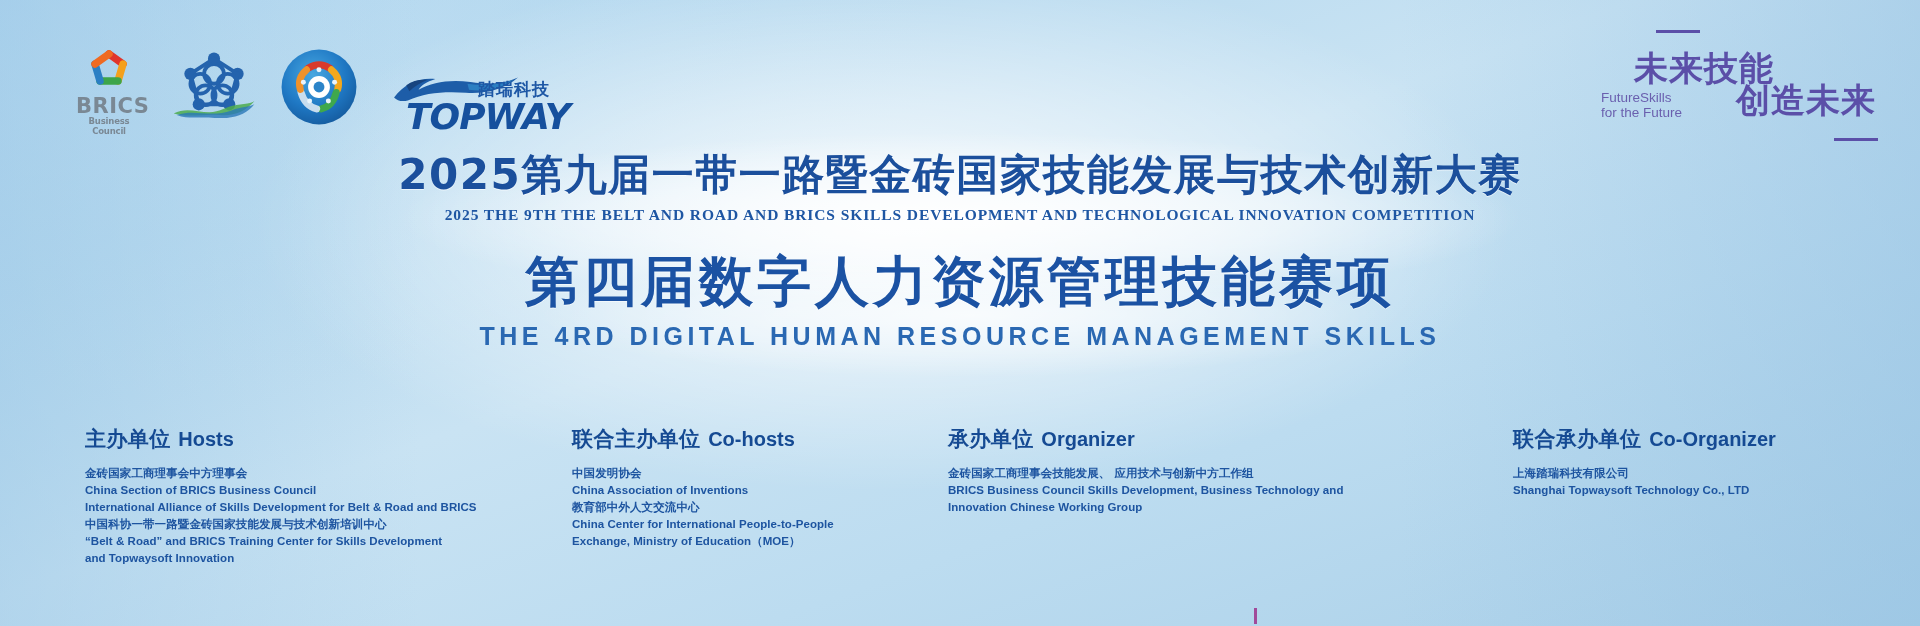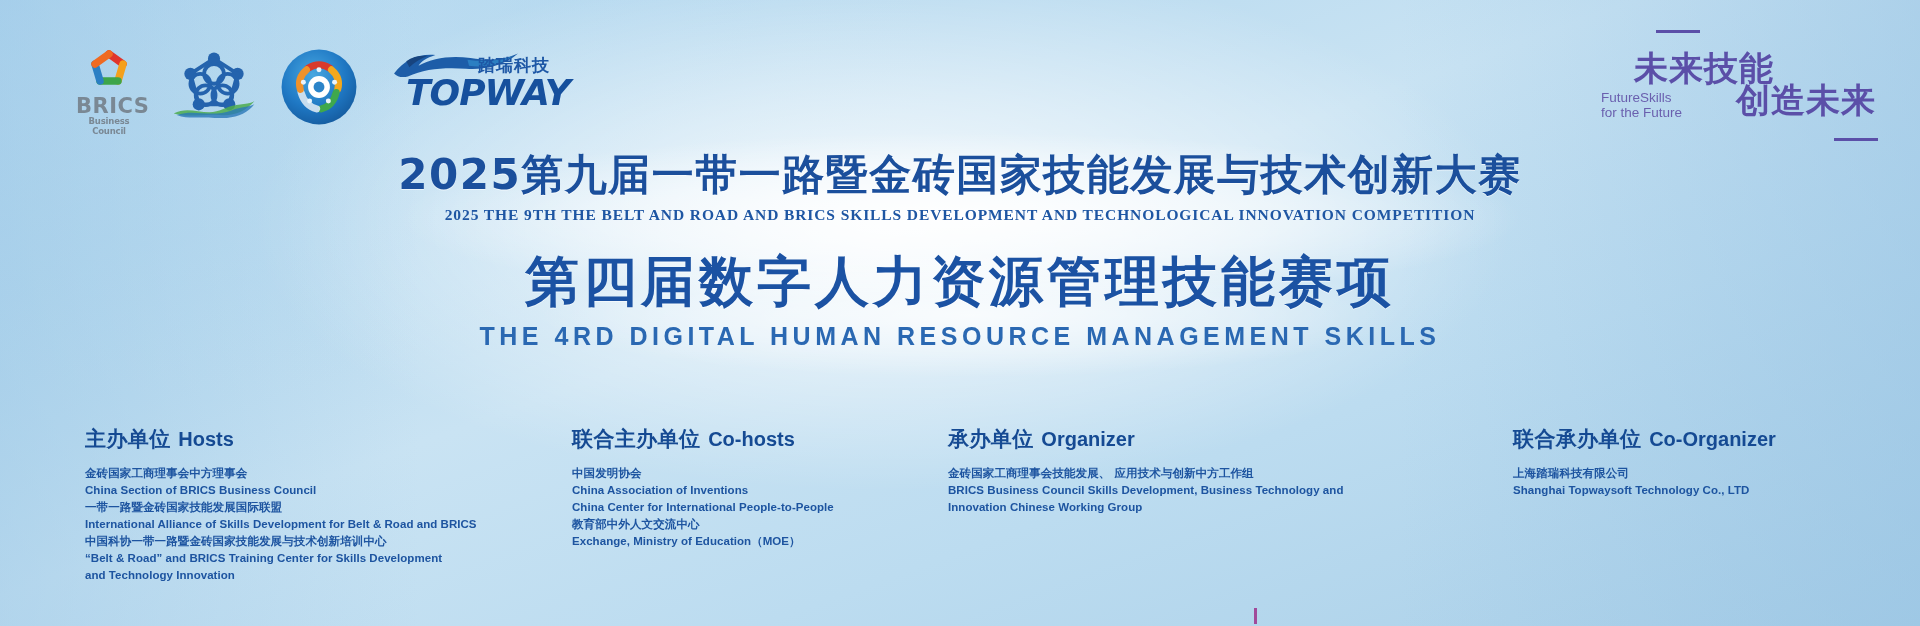--- a/index.html
+++ b/index.html
@@ -69,21 +69,21 @@
     font-size: 8.5px;
     color: #7a8894;
     text-align: center;
     letter-spacing: -0.2px;
     line-height: 10px;
   }
 
   .logo-alliance { position: absolute; left: 172px; top: 48px; width: 84px; height: 70px; }
   .logo-emblem   { position: absolute; left: 280px; top: 48px; width: 78px; height: 78px; }
 
-  .logo-topway { position: absolute; left: 390px; top: 52px; width: 160px; height: 62px; }
+  .logo-topway { position: absolute; left: 390px; top: 76px; width: 160px; height: 62px; }
   .topway-cn {
     position: absolute; right: 0; top: 2px;
     font-family: "DejaVu Sans", sans-serif;
     font-weight: 700; font-size: 17px; letter-spacing: 1px;
     color: #1d57a5;
   }
   .topway-word {
     position: absolute; left: 16px; top: 22px;
     font-family: "DejaVu Sans", sans-serif;
     font-weight: 700; font-style: italic;
@@ -319,38 +319,37 @@
 
   <div class="orgs">
     <div class="org-col c0">
       <div class="org-head">
         <span>主办单位</span>
         <span class="en">Hosts</span>
       </div>
       <div class="org-lines">
         <div class="org-line">金砖国家工商理事会中方理事会</div>
         <div class="org-line en">China Section of BRICS Business Council</div>
-        <div class="org-line">一带一路暨金砖国家技能发展国际联盟</div>
         <div class="org-line en">International Alliance of Skills Development for Belt &amp; Road and BRICS</div>
         <div class="org-line">中国科协一带一路暨金砖国家技能发展与技术创新培训中心</div>
         <div class="org-line en">“Belt &amp; Road” and BRICS Training Center for Skills Development</div>
-        <div class="org-line en">and Technology Innovation</div>
+        <div class="org-line en">and Topwaysoft Innovation</div>
       </div>
     </div>
 
     <div class="org-col c1">
       <div class="org-head">
         <span>联合主办单位</span>
         <span class="en">Co-hosts</span>
       </div>
       <div class="org-lines">
         <div class="org-line">中国发明协会</div>
         <div class="org-line en">China Association of Inventions</div>
+        <div class="org-line">教育部中外人文交流中心</div>
         <div class="org-line en">China Center for International People-to-People</div>
-        <div class="org-line">教育部中外人文交流中心</div>
         <div class="org-line en">Exchange, Ministry of Education（MOE）</div>
       </div>
     </div>
 
     <div class="org-col c2">
       <div class="org-head">
         <span>承办单位</span>
         <span class="en">Organizer</span>
       </div>
       <div class="org-lines">

